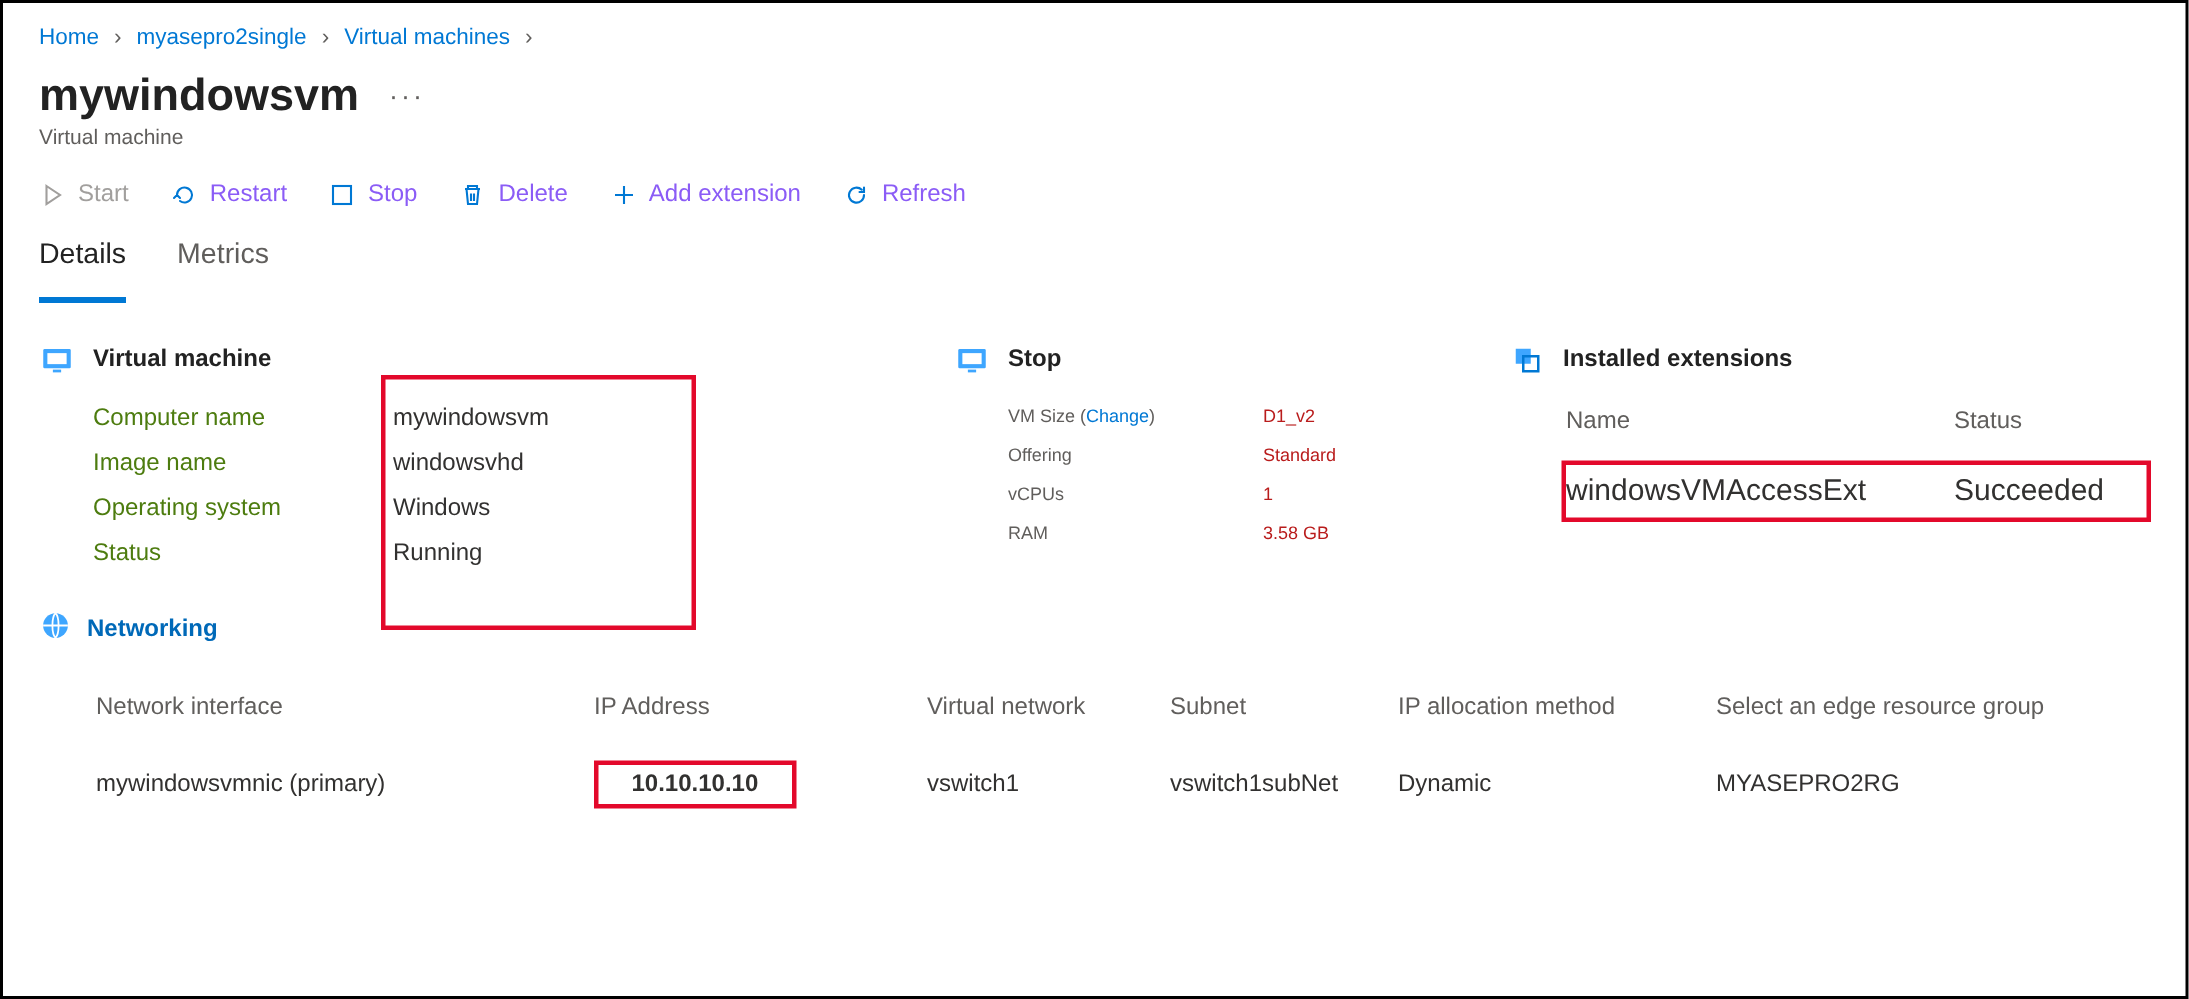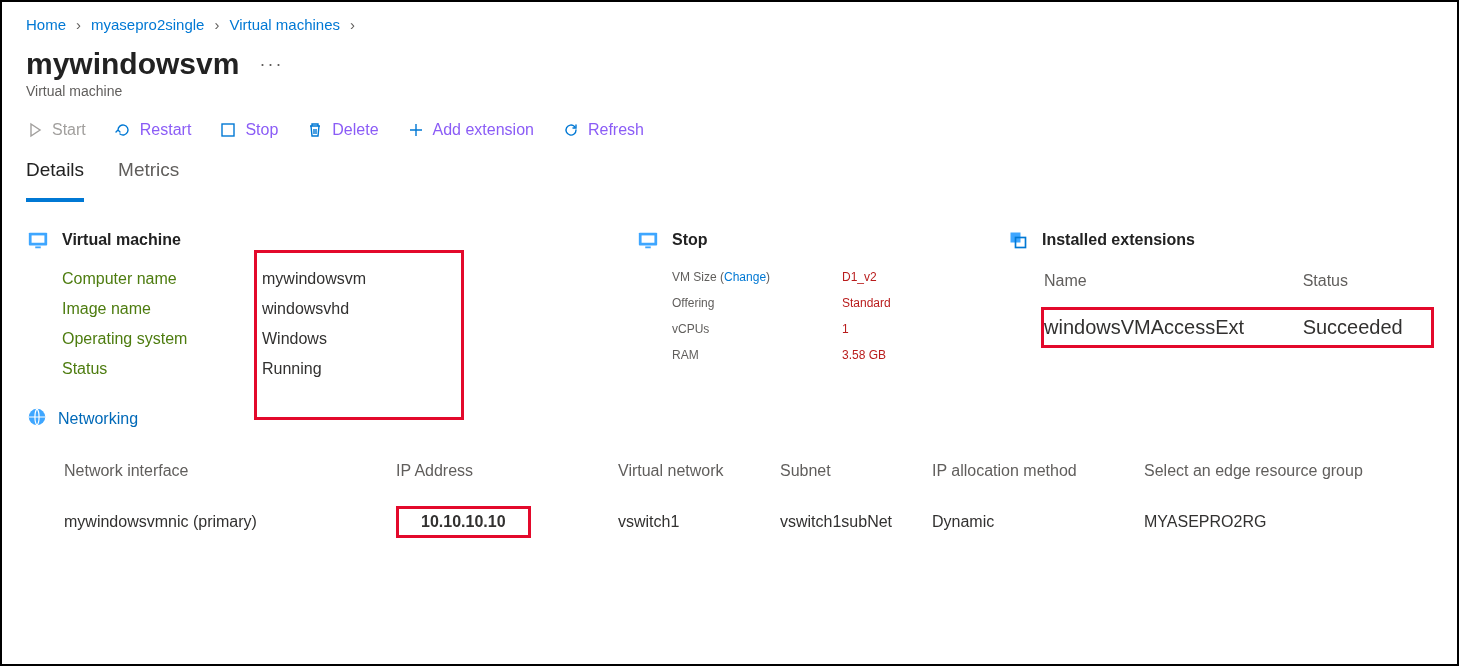--- a/index.html
+++ b/index.html
@@ -54,21 +54,21 @@
 
     .kv-mid { display: grid; grid-template-columns: 170px 1fr; row-gap: 12px; font-size: 12px; margin-left: 36px; }
     .kv-mid .k { color: #605e5c; }
     .kv-mid .v { color: #b91c1c; }
 
     
     .hl-box-1 { position: absolute; border: 3px solid #e3092b; pointer-events: none; }
     .pos-rel { position: relative; }
 
     
-    .net-head { display: flex; align-items: center; gap: 10px; font-weight: 400; font-size: 16px; color: #0069b8; margin-top: 28px; margin-left: 0; }
+    .net-head { display: flex; align-items: center; gap: 10px; font-weight: 700; font-size: 16px; color: #0069b8; margin-top: 28px; margin-left: 0; }
 
     .net-table { margin-top: 28px; margin-left: 36px; width: calc(100% - 36px); }
     .net-table th { text-align: left; font-weight: 400; color: #605e5c; font-size: 16px; padding-bottom: 18px; }
     .net-table td { font-size: 16px; color: #323130; padding-top: 6px; padding-bottom: 6px; }
 
     
     .ext-table { margin-left: 36px; width: calc(100% - 36px); }
     .ext-table th { text-align: left; font-weight: 400; color: #605e5c; font-size: 16px; padding-bottom: 18px; }
     .ext-table td { font-size: 20px; color: #323130; padding-top: 6px; padding-bottom: 6px; }
     .ip-cell { border: 3px solid #e3092b; padding: 4px 22px; display: inline-block; font-weight: 600; }

